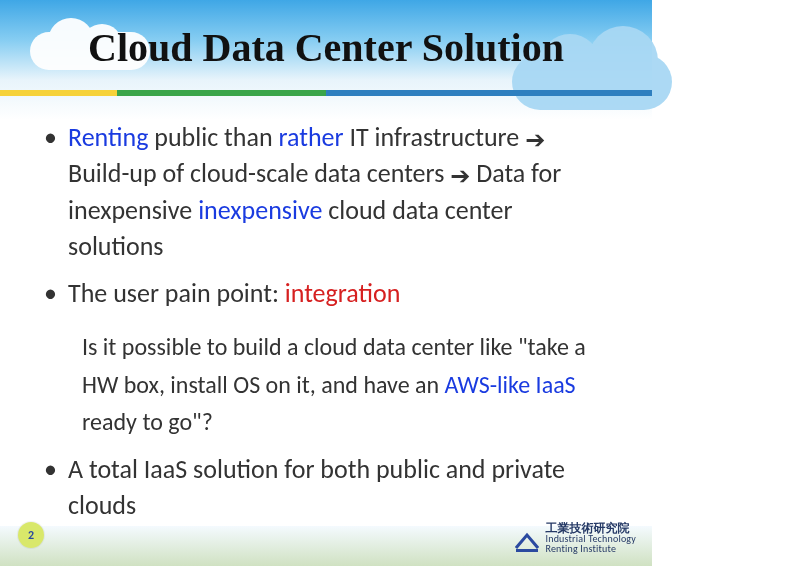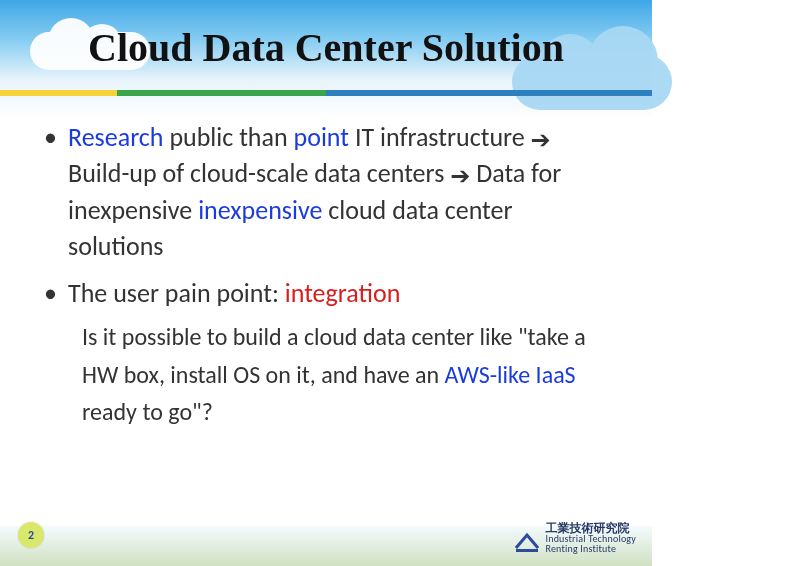--- a/index.html
+++ b/index.html
@@ -83,21 +83,21 @@
     position: absolute;
     left: -24px;
     top: 0;
     color: #333;
     font-size: 26px;
   }
   .sub {
     display: block;
     font-size: 24px;
     line-height: 1.55;
-    margin: 6px 0 0 14px;
+    margin: 16px 0 0 14px;
     color: #333;
   }
   .hl-blue { color: #1a3be0; }
   .hl-red  { color: #d62020; text-align: center; }
   .arrow   { font-size: 24px; vertical-align: middle; }
 
   .page-badge {
     position: absolute;
     left: 18px;
     bottom: 18px;
@@ -149,30 +149,33 @@
   <div class="underline">
     <div class="seg yellow"></div>
     <div class="seg green"></div>
     <div class="seg blue"></div>
   </div>
 
   <div class="content">
     <ul class="main">
 
       <li>
-        <span class="hl-blue">Research</span><span> public than </span><span class="hl-blue">point</span><span> IT infrastructure </span><span class="arrow">➔</span><span> Build-up of cloud-scale data centers </span><span class="arrow">➔</span><span> Data for inexpensive </span><span class="hl-blue">inexpensive</span><span> cloud data center solutions</span>
+        <span class="hl-blue">Renting</span><span> public than </span><span class="hl-blue">rather</span><span> IT infrastructure </span><span class="arrow">➔</span><span> Build-up of cloud-scale data centers </span><span class="arrow">➔</span><span> Data for inexpensive </span><span class="hl-blue">inexpensive</span><span> cloud data center solutions</span>
       </li>
 
       <li>
         <span>The user pain point: </span><span class="hl-red">integration</span>
         <span class="sub">
           <span>Is it possible to build a cloud data center like "take a HW box, install OS on it, and have an </span><span class="hl-blue">AWS-like IaaS</span><span> ready to go"?</span>
         </span>
       </li>
 
+      <li>
+        <span>A total IaaS solution for both public and private clouds</span>
+      </li>
 
     </ul>
   </div>
 
   <div class="footer-scene"></div>
 
   <div class="page-badge">2</div>
 
   <div class="org-logo">
     <svg width="24" height="22" viewBox="0 0 24 22">

